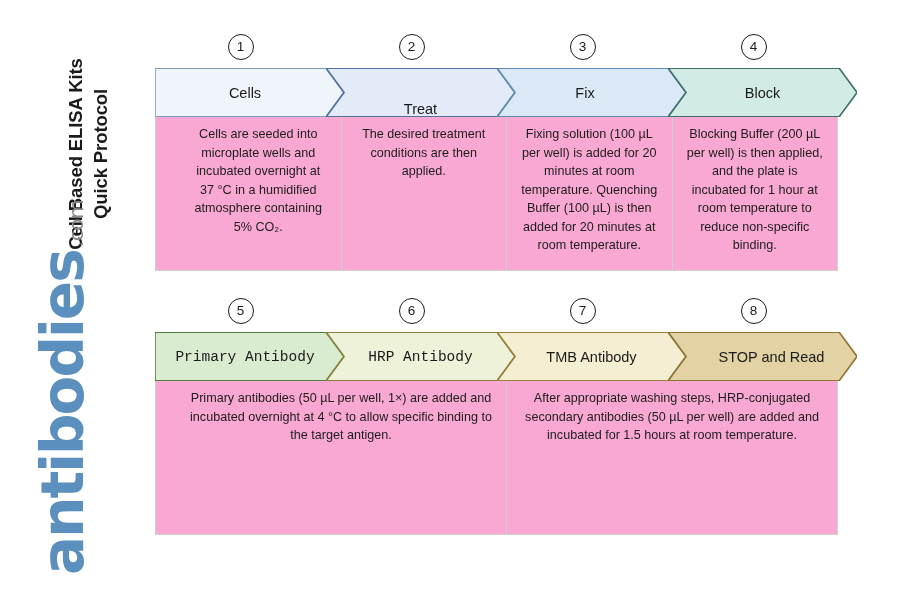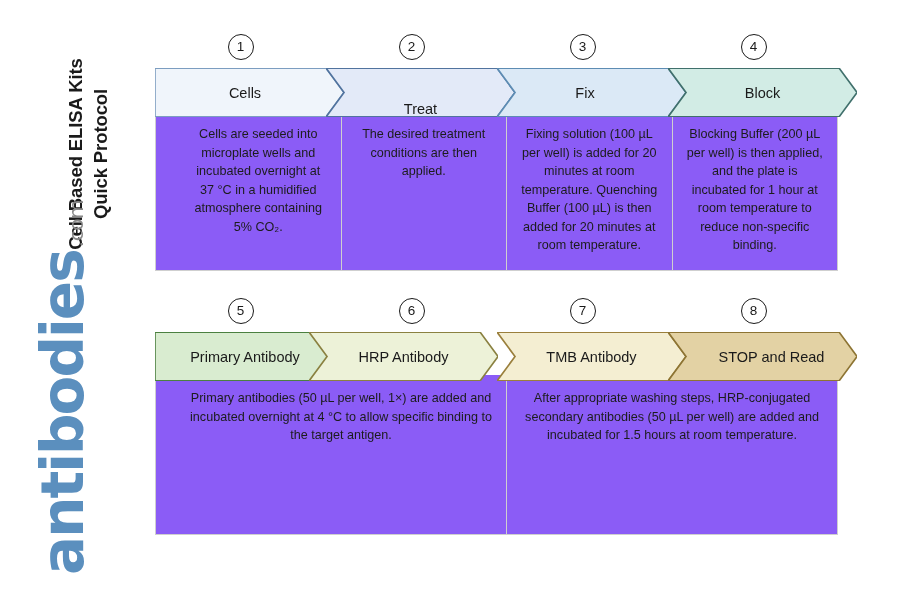--- a/index.html
+++ b/index.html
@@ -124,21 +124,21 @@
   }
   .chev .shape svg { display: block; width: 100%; height: 100%; }
 
   .bodies {
     position: relative;
     width: 683px;
     height: 160px;
     border: 1px solid #cfcfcf;
     border-top: none;
     box-sizing: border-box;
-    background: #8b5cf6;
+    background: #f9a8d4;
     display: flex;
     padding-left: 20px;
   }
   .body-cell {
     flex: 1 1 0;
     border-right: 1px solid #cfcfcf;
     box-sizing: border-box;
     padding: 14px 13px 10px 13px;
     display: flex;
     align-items: flex-start;
@@ -229,23 +229,23 @@
       <div class="badge" style="left: 414.5px;">7</div>
       <div class="badge" style="left: 585.5px;">8</div>
     </div>
     <div class="chevrons">
       <div class="chev" style="left: 0px; width: 189px;">
         <div class="shape">
           <svg viewBox="0 0 189 43" preserveAspectRatio="none">
             <path d="M 0,0 L 171,0 L 189,21.5 L 171,43 L 0,43 Z" fill="#d9ecd0" stroke="#4b8040" stroke-width="1.6" stroke-linejoin="miter"></path>
           </svg>
         </div>
-        <span style="margin-left: 0px; margin-right: 9px;">Primary Antibody</span>
-      </div>
-      <div class="chev" style="left: 154px; width: 189px;">
+        <span style="margin-left: 0px; margin-right: 9px; font-family: Liberation Mono, monospace;">Primary Antibody</span>
+      </div>
+      <div class="chev" style="left: 171px; width: 189px; font-family: Liberation Mono, monospace;">
         <div class="shape">
           <svg viewBox="0 0 189 43" preserveAspectRatio="none">
             <path d="M 0,0 L 171,0 L 189,21.5 L 171,43 L 0,43 L 18,21.5 Z" fill="#edf2d8" stroke="#8a8140" stroke-width="1.6" stroke-linejoin="miter"></path>
           </svg>
         </div>
         <span style="margin-left: 9px; margin-right: 9px;">HRP Antibody</span>
       </div>
       <div class="chev" style="left: 342px; width: 189px;">
         <div class="shape">
           <svg viewBox="0 0 189 43" preserveAspectRatio="none">

